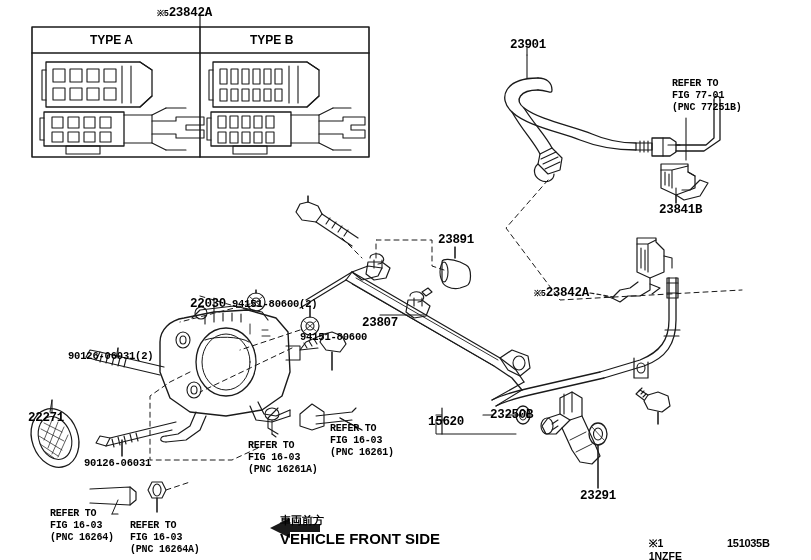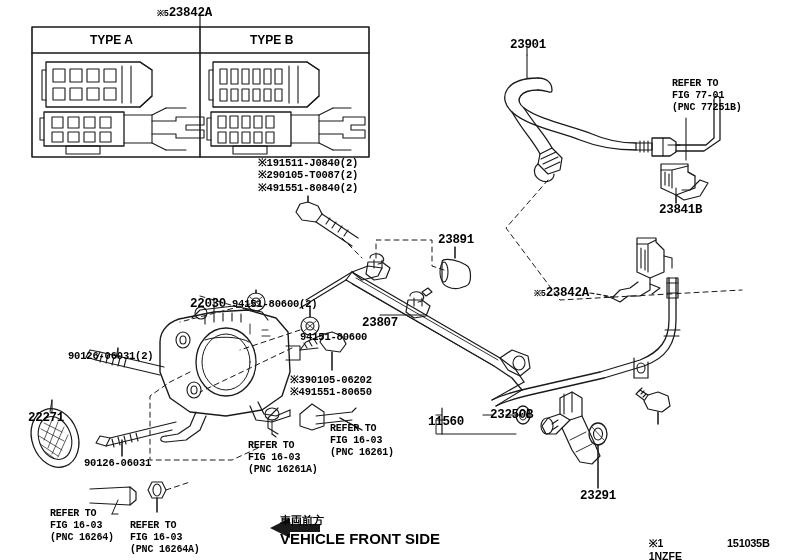--- a/index.html
+++ b/index.html
@@ -385,23 +385,20 @@
     </g>
 
   </g>
 </svg>
 
 <div class="lbl pnbig" style="left:157px;top:6px;"><span class="mk">※5</span><span>23842A</span></div>
 
 <div class="lbl boxhdr" style="left:90px;top:33px;">TYPE A</div>
 <div class="lbl boxhdr" style="left:250px;top:33px;">TYPE B</div>
 
-<div class="lbl pn" style="left:258px;top:157px;">※191511-J0840(2)
-※290105-T0087(2)
-※491551-80840(2)</div>
 
 <div class="lbl pnbig" style="left:510px;top:38px;">23901</div>
 
 <div class="lbl ref" style="left:672px;top:78px;">REFER TO
 FIG 77-01
 (PNC 77251B)</div>
 
 <div class="lbl pnbig" style="left:659px;top:203px;">23841B</div>
 
 <div class="lbl pnbig" style="left:534px;top:286px;"><span class="mk">※5</span><span>23842A</span></div>
@@ -413,37 +410,35 @@
 <div class="lbl pnbig" style="left:190px;top:297px;">22030</div>
 
 <div class="lbl pnbig" style="left:28px;top:411px;">22271</div>
 
 <div class="lbl pn" style="left:232px;top:298px;">94151-80600(2)</div>
 <div class="lbl pn" style="left:278px;top:331px;padding-left:22px;">94151-80600</div>
 
 <div class="lbl pn" style="left:68px;top:350px;">90126-06031(2)</div>
 <div class="lbl pn" style="left:84px;top:457px;">90126-06031</div>
 
-<div class="lbl pn" style="left:290px;top:374px;">※390105-06202
-※491551-80650</div>
 
 <div class="lbl ref" style="left:248px;top:440px;">REFER TO
 FIG 16-03
 (PNC 16261A)</div>
 <div class="lbl ref" style="left:330px;top:423px;">REFER TO
 FIG 16-03
 (PNC 16261)</div>
 <div class="lbl ref" style="left:50px;top:508px;">REFER TO
 FIG 16-03
 (PNC 16264)</div>
 <div class="lbl ref" style="left:130px;top:520px;">REFER TO
 FIG 16-03
 (PNC 16264A)</div>
 
-<div class="lbl pnbig" style="left:428px;top:415px;">11560</div>
+<div class="lbl pnbig" style="left:428px;top:415px;">15620</div>
 <div class="lbl pnbig" style="left:490px;top:408px;">23250B</div>
 <div class="lbl pnbig" style="left:580px;top:489px;">23291</div>
 
 
 <div class="lbl" style="left:637px;top:487px;">
   <div class="legend">
     <span>※1</span>
     <span>1NZFE</span>
     
   </div>

